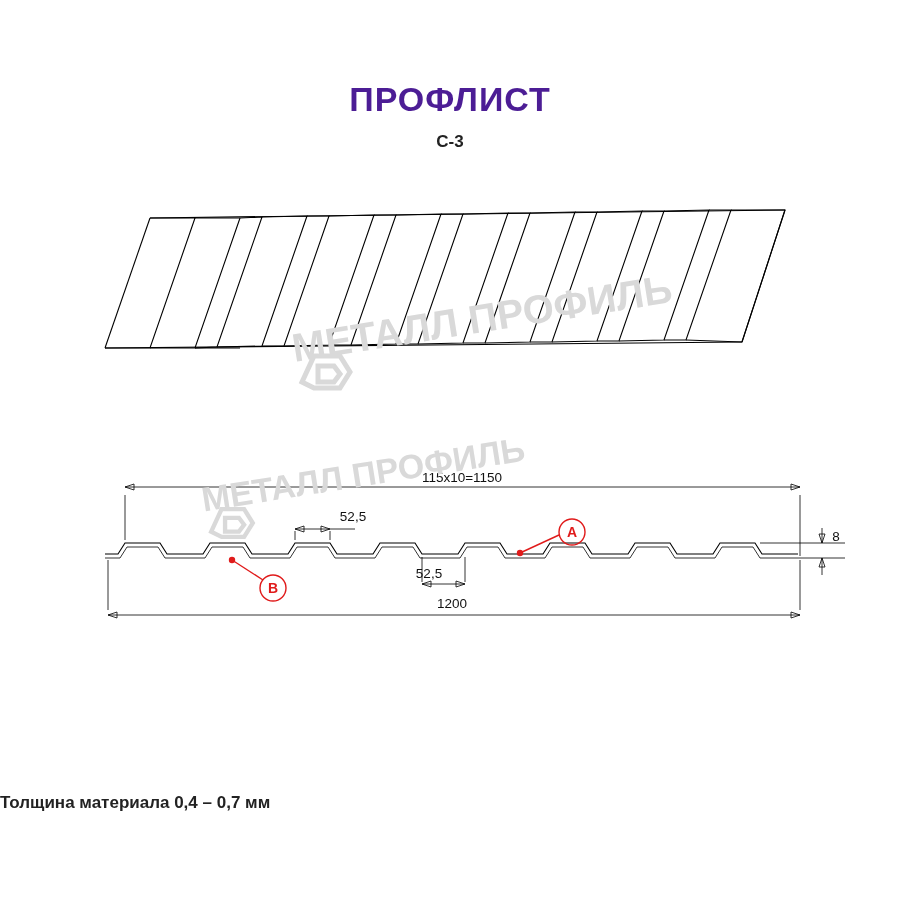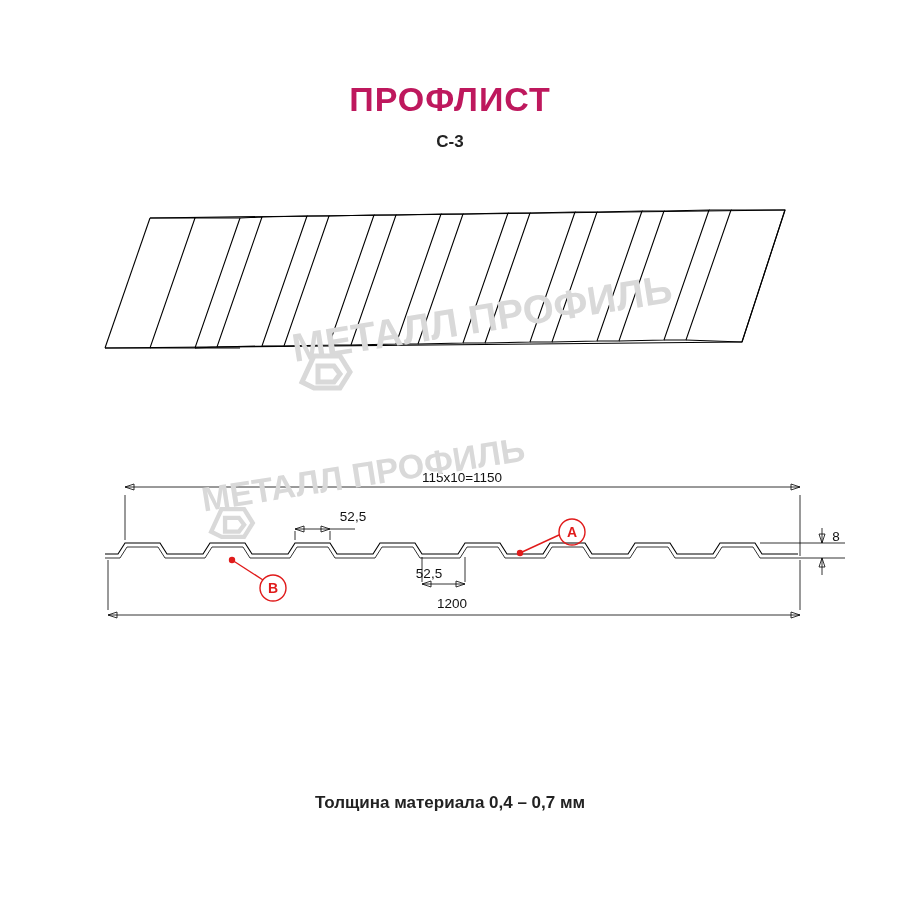--- a/index.html
+++ b/index.html
@@ -12,30 +12,29 @@
     overflow:hidden;
   }
   .frame{
     position:absolute;left:0;top:0;width:900px;height:900px;
   }
   
   .title{
     position:absolute;top:80px;left:0;width:900px;
     text-align:center;
     font-size:34px;font-weight:bold;letter-spacing:1px;
-    color:#be185d;
+    color:#4c1d95;
   }
   .subtitle{
     position:absolute;top:132px;left:0;width:900px;
     text-align:center;
     font-size:17px;font-weight:bold;color:#222;
   }
   .footer-note{
     position:absolute;top:793px;left:0;width:900px;
-    text-align:center;
     font-size:17px;font-weight:bold;color:#222;
   }
   
   svg.draw{position:absolute;left:0;top:0;}
   .ln{stroke:#000;stroke-width:1.1;fill:none;}
   .thin{stroke:#000;stroke-width:0.8;fill:none;}
   .red{stroke:#e01b1b;stroke-width:1.4;fill:none;}
   .dim-txt{font-family:"Liberation Sans",sans-serif;font-size:13.5px;fill:#111;}
   .bal-txt{font-family:"Liberation Sans",sans-serif;font-size:14px;fill:#e01b1b;font-weight:bold;}
   

